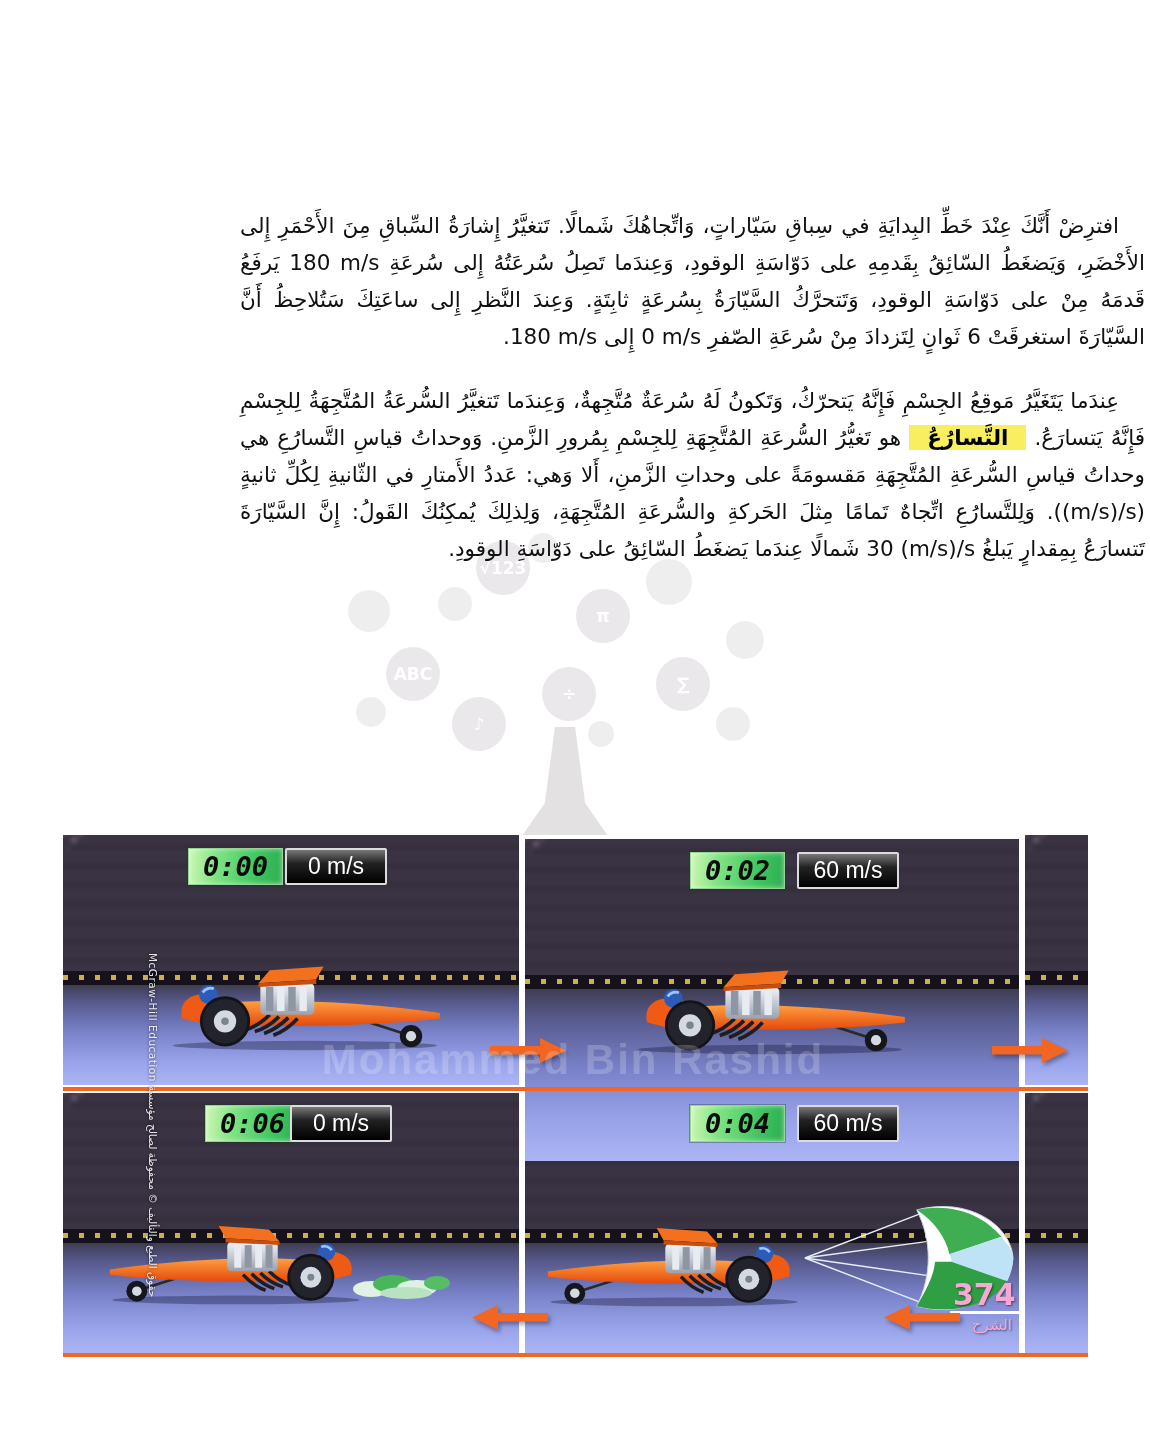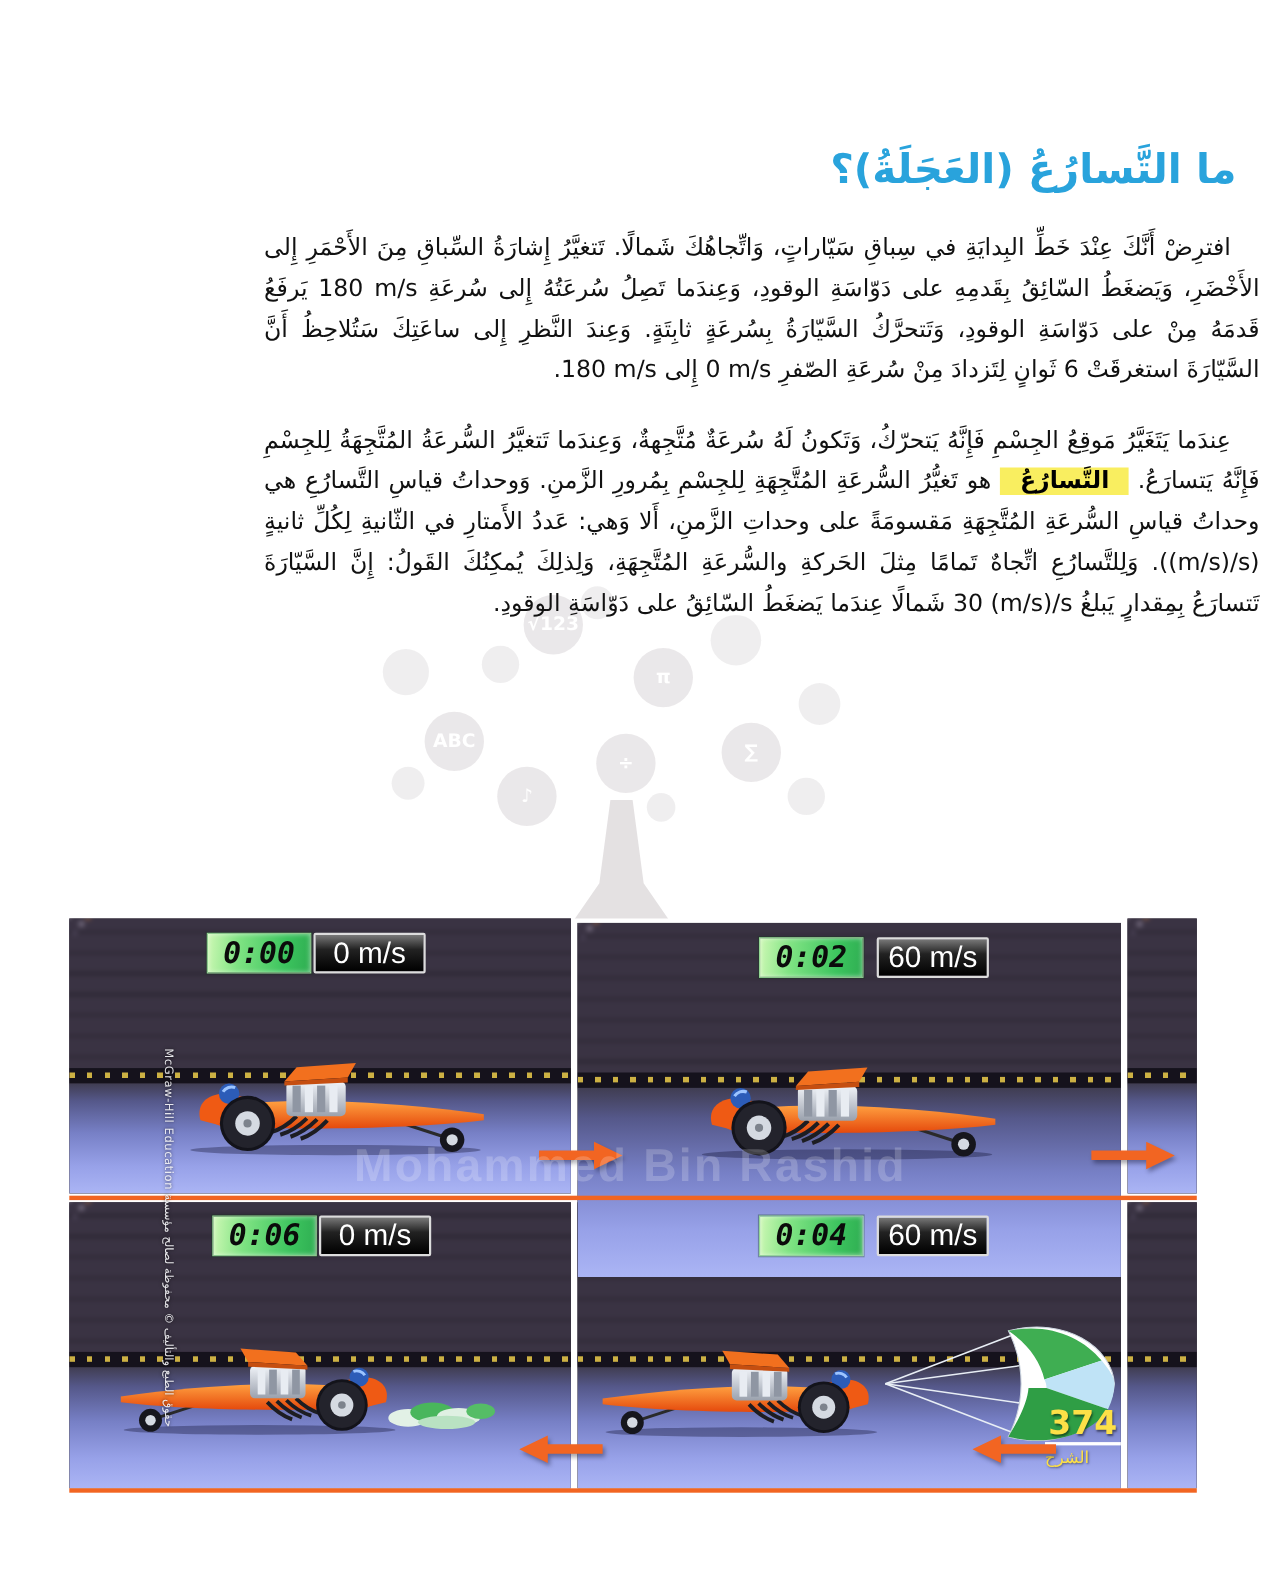--- a/index.html
+++ b/index.html
@@ -55,24 +55,24 @@
 
   .lcd{position:absolute;z-index:4;width:95px;height:37px;direction:ltr;
        display:flex;align-items:center;justify-content:center;
        background:linear-gradient(95deg,#cdf8b4 0%,#7fe383 30%,#3cc45e 75%,#2fae52 100%);
        border:1px solid #93d693;box-shadow:inset 0 0 5px rgba(255,255,255,.55),0 0 0 1px rgba(20,60,30,.35);
        font-family:"DejaVu Sans Mono",monospace;font-style:italic;font-weight:bold;font-size:27px;color:#0b0b0b}
   .speedbox{position:absolute;z-index:4;width:102px;height:37px;direction:ltr;
        display:flex;align-items:center;justify-content:center;
        background:linear-gradient(180deg,#787878 0%,#222 40%,#000 100%);
        border:2px solid #dcdcdc;border-radius:2px;
-       font-family:"Liberation Sans","DejaVu Sans",sans-serif;font-size:27px;color:#fff}
+       font-family:"Liberation Sans","DejaVu Sans",sans-serif;font-size:23px;color:#fff}
   .tl .lcd{left:125px;top:13px}   .tl .speedbox{left:222px;top:13px}
   .tr .lcd{left:165px;top:13px}   .tr .speedbox{left:272px;top:13px}
-  .bl .lcd{left:130px;top:12px}   .bl .speedbox{left:227px;top:12px}
+  .bl .lcd{left:142px;top:12px}   .bl .speedbox{left:227px;top:12px}
   .br .lcd{left:165px;top:12px}   .br .speedbox{left:272px;top:12px}
 
   .caption{position:absolute;z-index:4;direction:rtl;text-align:left;color:#fff;font-weight:bold;
            font-size:17.5px;line-height:31px;text-shadow:1px 1px 2px rgba(0,0,0,.85)}
   .tl .caption{left:88px;top:54px;width:348px}
   .bl .caption{left:112px;top:66px;width:326px}
 
   .car{position:absolute;z-index:3}
   .tl .car{left:102px;top:124px;width:280px;height:93px}
   .tr .car{left:105px;top:124px;width:280px;height:93px}
@@ -84,21 +84,21 @@
 
   .row-divider{position:absolute;left:0;top:252px;width:1025px;height:4px;background:var(--accent-orange);z-index:5}
   .bottom-line{position:absolute;left:0;top:518px;width:1025px;height:4px;background:var(--accent-orange);z-index:5}
 
   .arrow{position:absolute;z-index:6;filter:drop-shadow(2px 3px 2px rgba(0,0,20,.35))}
   .arrow-1{left:427px;top:202px}
   .arrow-2{left:929px;top:202px}
   .arrow-3{left:409px;top:469px}
   .arrow-4{left:821px;top:469px}
 
-  .pagemark{position:absolute;right:7px;top:186px;width:62px;text-align:left;color:#fde047;z-index:6;
+  .pagemark{position:absolute;right:7px;top:186px;width:62px;text-align:right;color:#f9a8d4;z-index:6;
             text-shadow:1px 1px 2px rgba(0,0,0,.5)}
   .pagemark .num{display:inline-block;font-size:30px;font-weight:bold;line-height:32px;
                  border-bottom:3px solid #fff;padding:0 3px;direction:ltr}
   .pagemark .lbl{font-size:15px;direction:rtl;margin-top:2px}
 
   .copyright{position:absolute;left:96px;top:118px;z-index:6;transform:rotate(90deg);transform-origin:left top;
              white-space:nowrap;font-size:10.5px;color:rgba(245,245,248,.92);letter-spacing:.5px;
              text-shadow:0 0 3px rgba(0,0,0,.7)}
   .fig-watermark{position:absolute;left:175px;top:196px;width:670px;text-align:center;z-index:7;pointer-events:none}
   .wm1{font-size:42px;font-weight:bold;letter-spacing:2px;color:rgba(255,255,255,.20);line-height:58px;
@@ -123,21 +123,20 @@
     <div class="dot" style="left:258px;top:186px;width:26px;height:26px"></div>
     <div class="badge" style="left:146px;top:6px">√123</div>
     <div class="badge" style="left:56px;top:112px">ABC</div>
     <div class="badge" style="left:246px;top:54px">π</div>
     <div class="badge" style="left:326px;top:122px">∑</div>
     <div class="badge" style="left:122px;top:162px">♪</div>
     <div class="badge" style="left:212px;top:132px">÷</div>
     <div class="trunk"></div>
   </div>
 
-  <h1 class="title">ما التَّسارُعُ (العَجَلَةُ)؟</h1>
 
   <p class="para p1">افترِضْ أَنَّكَ عِنْدَ خَطِّ البِدايَةِ في سِباقِ سَيّاراتٍ، وَاتِّجاهُكَ شَمالًا. تَتغيَّرُ إِشارَةُ السِّباقِ مِنَ الأَحْمَرِ إِلى الأَخْضَرِ، وَيَضغَطُ السّائِقُ بِقَدمِهِ على دَوّاسَةِ الوقودِ، وَعِندَما تَصِلُ سُرعَتُهُ إِلى سُرعَةِ ‪180 m/s‬ يَرفَعُ قَدمَهُ مِنْ على دَوّاسَةِ الوقودِ، وَتَتحرَّكُ السَّيّارَةُ بِسُرعَةٍ ثابِتَةٍ. وَعِندَ النَّظرِ إِلى ساعَتِكَ سَتُلاحِظُ أَنَّ السَّيّارَةَ استغرقَتْ 6 ثَوانٍ لِتَزدادَ مِنْ سُرعَةِ الصّفرِ ‪0 m/s‬ إِلى ‪180 m/s‬.</p>
   <p class="para p2"><span>عِندَما يَتَغَيَّرُ مَوقِعُ الجِسْمِ فَإِنَّهُ يَتحرّكُ، وَتَكونُ لَهُ سُرعَةٌ مُتَّجِهةٌ، وَعِندَما تَتغيَّرُ السُّرعَةُ المُتَّجِهَةُ لِلجِسْمِ فَإِنَّهُ يَتسارَعُ. </span><mark class="hl">التَّسارُعُ</mark><span> هو تَغيُّرُ السُّرعَةِ المُتَّجِهَةِ لِلجِسْمِ بِمُرورِ الزَّمنِ. وَوحداتُ قياسِ التَّسارُعِ هي وحداتُ قياسِ السُّرعَةِ المُتَّجِهَةِ مَقسومَةً على وحداتِ الزَّمنِ، أَلا وَهي: عَددُ الأَمتارِ في الثّانيةِ لِكُلِّ ثانيةٍ (‪(m/s)/s‬). وَلِلتَّسارُعِ اتِّجاهٌ تَمامًا مِثلَ الحَركةِ والسُّرعَةِ المُتَّجِهَةِ، وَلِذلِكَ يُمكِنُكَ القَولُ: إِنَّ السَّيّارَةَ تَتسارَعُ بِمِقدارٍ يَبلغُ ‪30 (m/s)/s‬ شَمالًا عِندَما يَضغَطُ السّائِقُ على دَوّاسَةِ الوقودِ.</span></p>
 
   <div class="figure">
 
     <div class="panel tl">
       <div class="crowd"></div>
       <div class="barrier"></div>
       <div class="track"></div>

